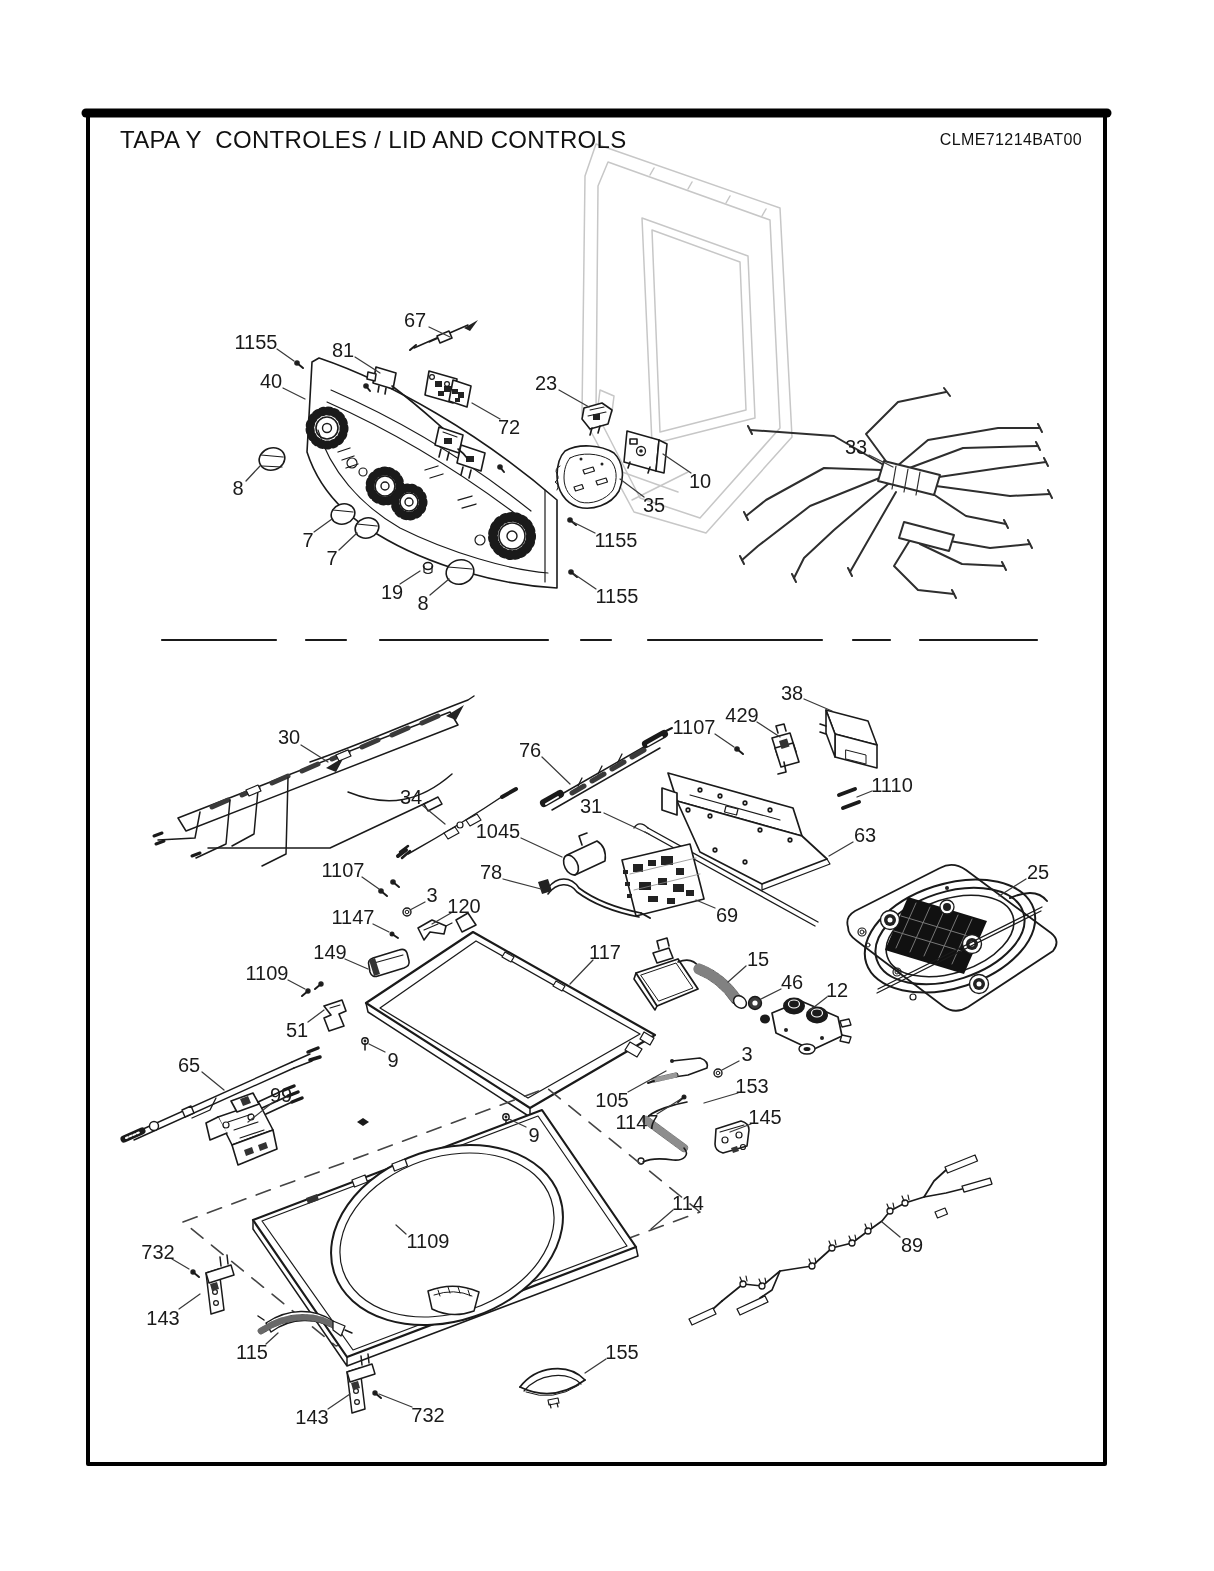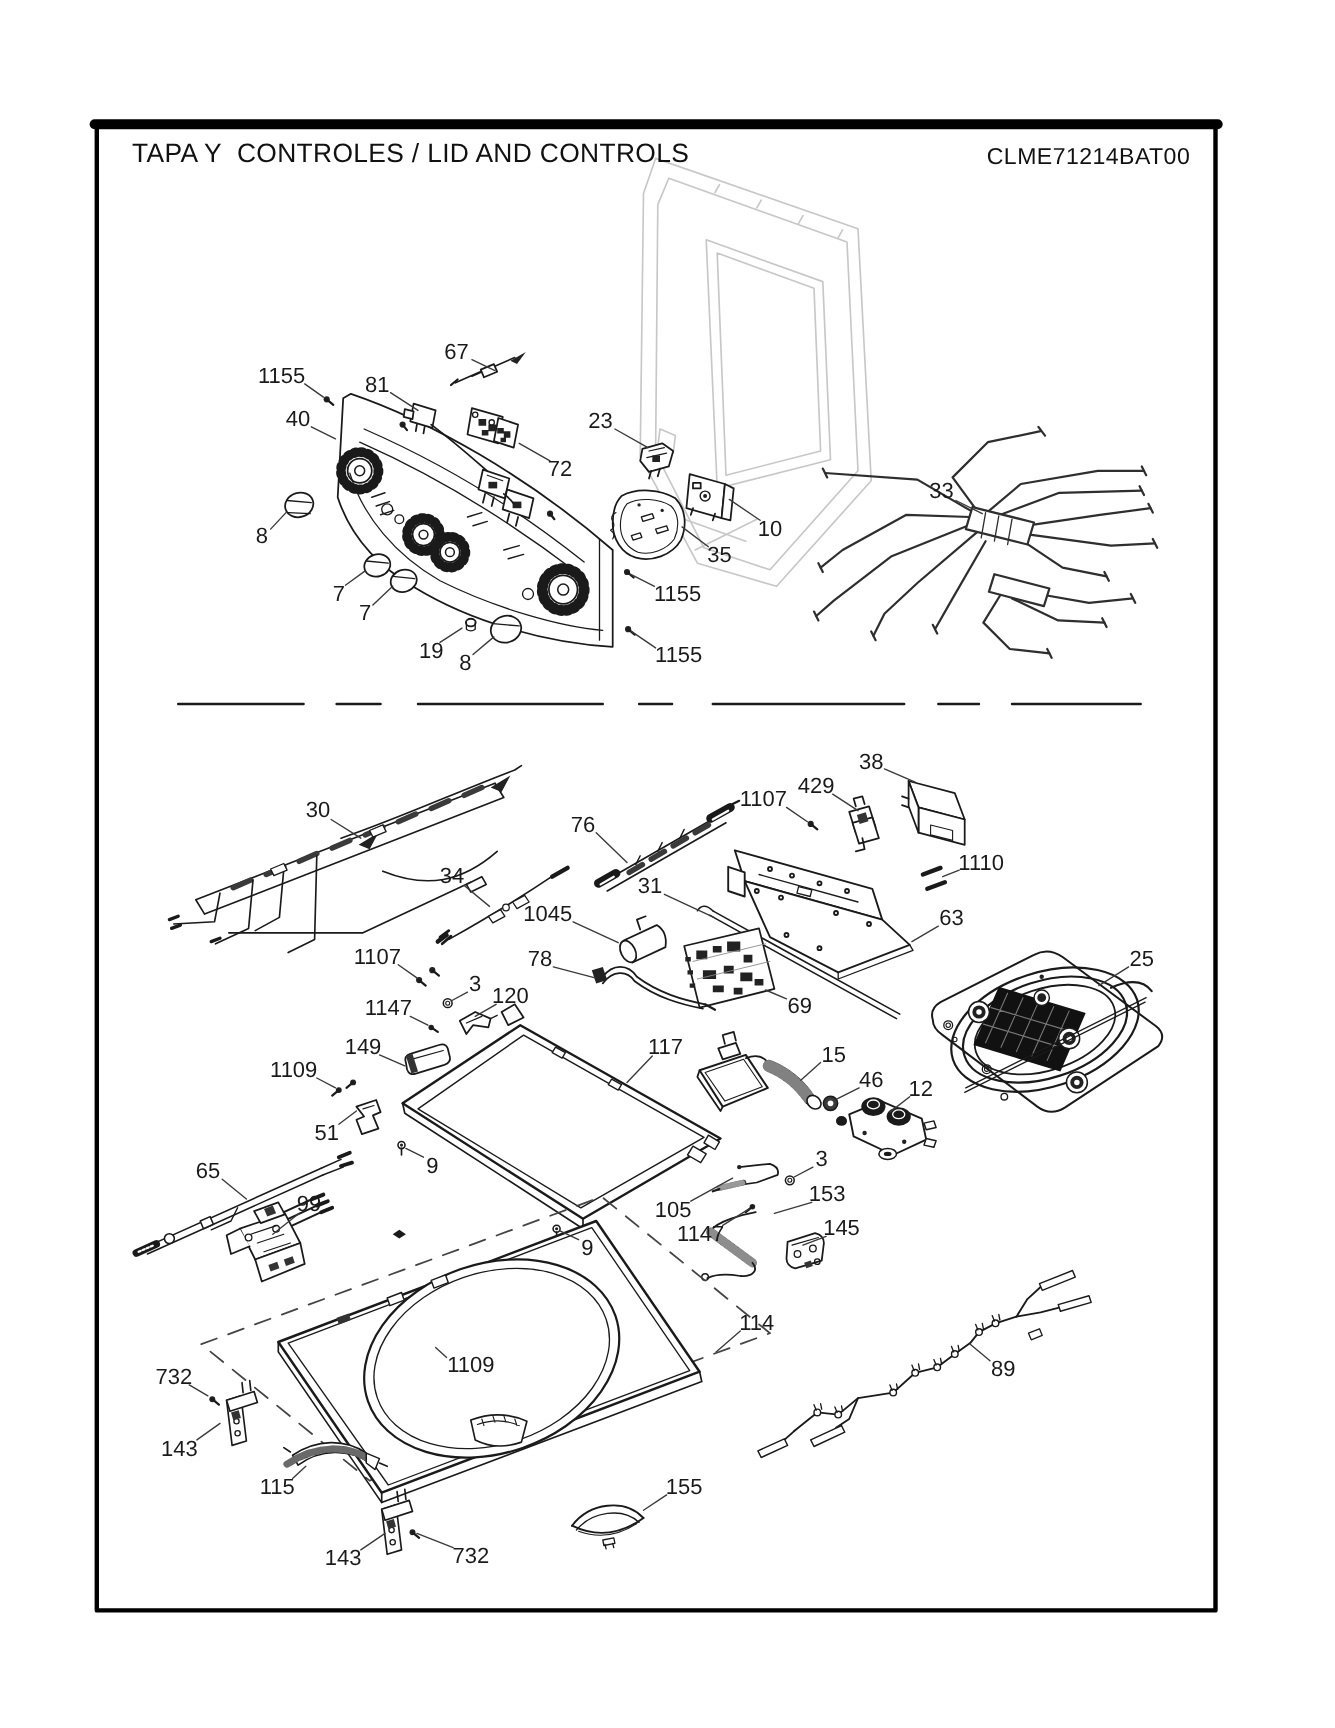--- a/index.html
+++ b/index.html
@@ -1,19 +1,19 @@
 <!DOCTYPE html>
 <html><head>
 <meta charset="utf-8">
 <style>
   html,body{margin:0;padding:0;background:#fff;}
   .page{position:relative;width:1214px;height:1571px;background:#fff;overflow:hidden;
         font-family:"Liberation Sans",sans-serif;color:#111;}
   .title{position:absolute;left:104px;top:126px;font-size:24px;letter-spacing:.3px;white-space:pre;margin-left:16px;}
-  .docnum{position:absolute;right:132px;top:131px;font-size:21px;letter-spacing:.4px;}
+  .docnum{position:absolute;right:132px;top:131px;font-size:16px;letter-spacing:.4px;}
   svg text{font-family:"Liberation Sans",sans-serif;}
 </style>
 </head>
 <body>
 
 <div class="page">
 
   <div class="title">TAPA Y  CONTROLES / LID AND CONTROLS</div>
   <div class="docnum">CLME71214BAT00</div>
 

